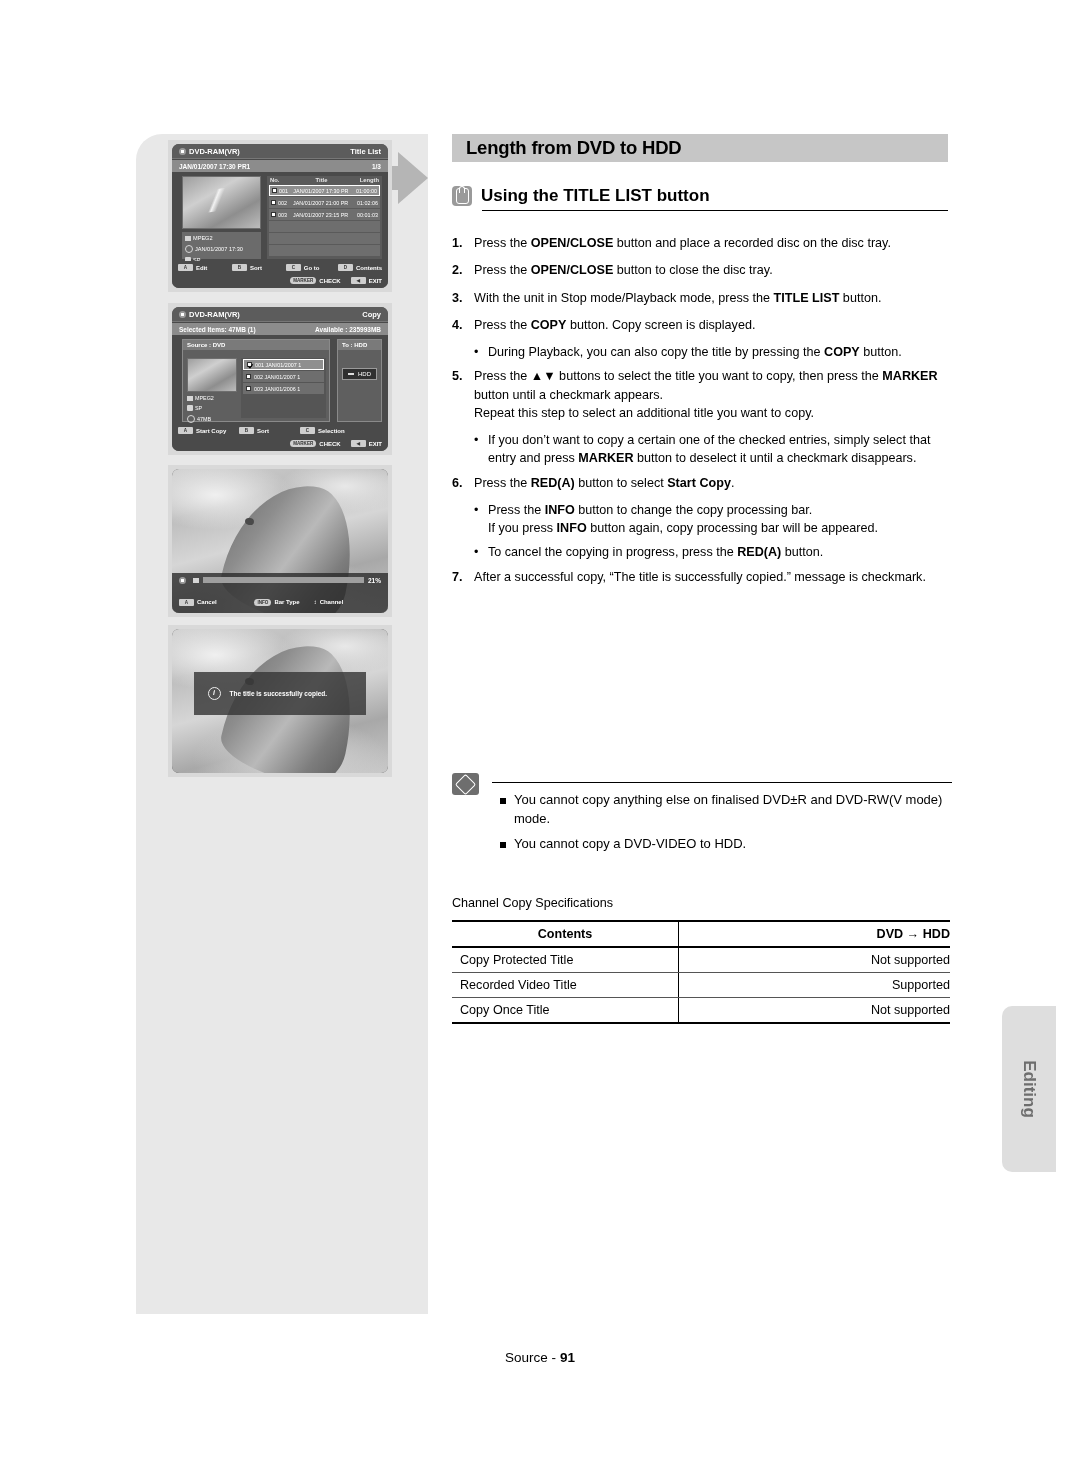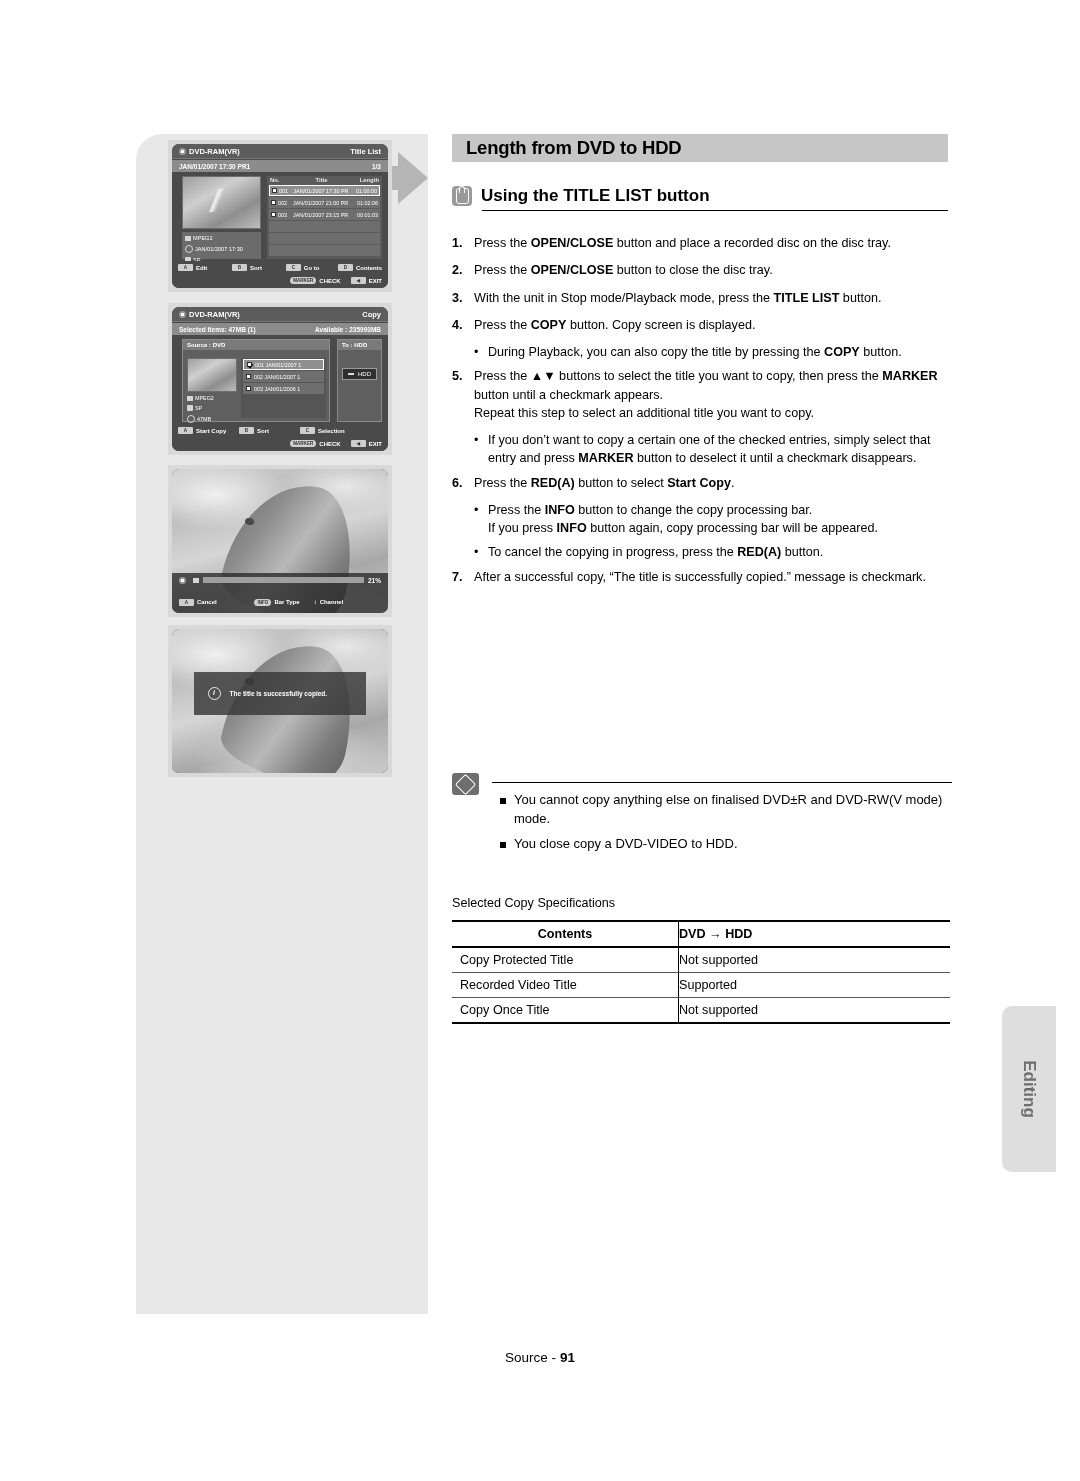--- a/index.html
+++ b/index.html
@@ -205,21 +205,21 @@
   .note-items{margin-left:48px;padding-top:8px;font-size:13px;line-height:1.45;}
   .nitem{display:flex;margin-bottom:6px;}
   .nitem .sq2{width:14px;flex:none;}
   .nitem .sq2 i{display:inline-block;width:6px;height:6px;background:#000;}
 
   .spec-cap{position:absolute;left:452px;top:896px;font-size:12.6px;}
   table.spec{
     position:absolute;left:452px;top:920px;width:498px;border-collapse:collapse;
     font-size:12.6px;
   }
-  table.spec th,table.spec td{padding:5px 0;text-align:left;}
+  table.spec th,table.spec td{padding:5px 0;text-align:right;}
   table.spec thead th{font-weight:bold;border-top:2.2px solid #000;border-bottom:2.2px solid #000;}
   table.spec td{border-bottom:1px solid #555;}
   table.spec tr:last-child td{border-bottom:2.2px solid #000;}
   table.spec .c1{width:218px;text-align:left;padding-left:8px;border-right:1.4px solid #000;}
   table.spec thead .c1{text-align:center;padding-left:0;}
 
   .tab{
     position:absolute;right:24px;top:1006px;width:54px;height:166px;
     background:#dedede;border-radius:10px 0 0 10px;
   }
@@ -509,26 +509,26 @@
   <div class="note-ico">
       <span class="pen"></span>
     </div>
   <div class="note-items">
     <div class="nitem">
       <span class="sq2"><i></i></span>
       <span>You cannot copy anything else on finalised DVD±R and DVD-RW(V mode) mode.</span>
     </div>
     <div class="nitem">
       <span class="sq2"><i></i></span>
-      <span>You close copy a DVD-VIDEO to HDD.</span>
-    </div>
-  </div>
-</div>
-
-<div class="spec-cap">Selected Copy Specifications</div>
+      <span>You cannot copy a DVD-VIDEO to HDD.</span>
+    </div>
+  </div>
+</div>
+
+<div class="spec-cap">Channel Copy Specifications</div>
 
 <table class="spec">
   <thead>
     <tr>
       <th class="c1">Contents</th>
       <th>DVD → HDD</th>
     </tr>
   </thead>
   <tbody>
     <tr>

